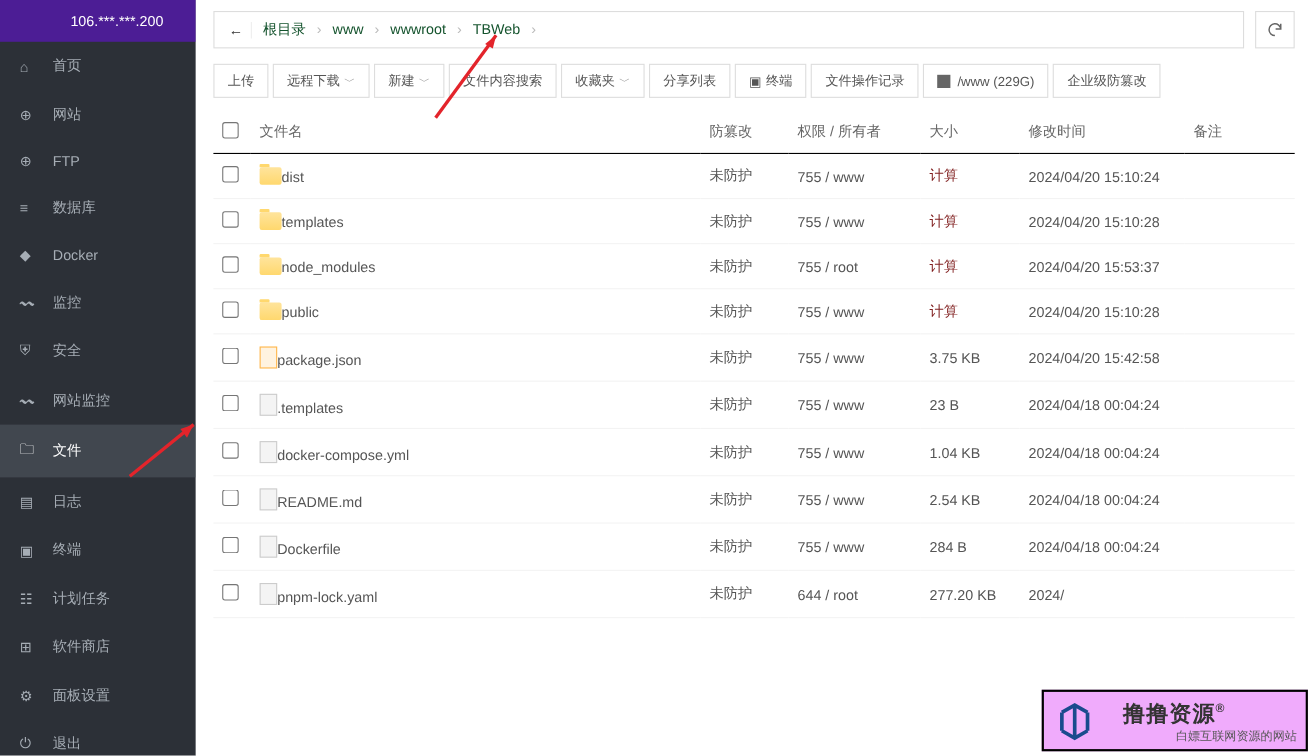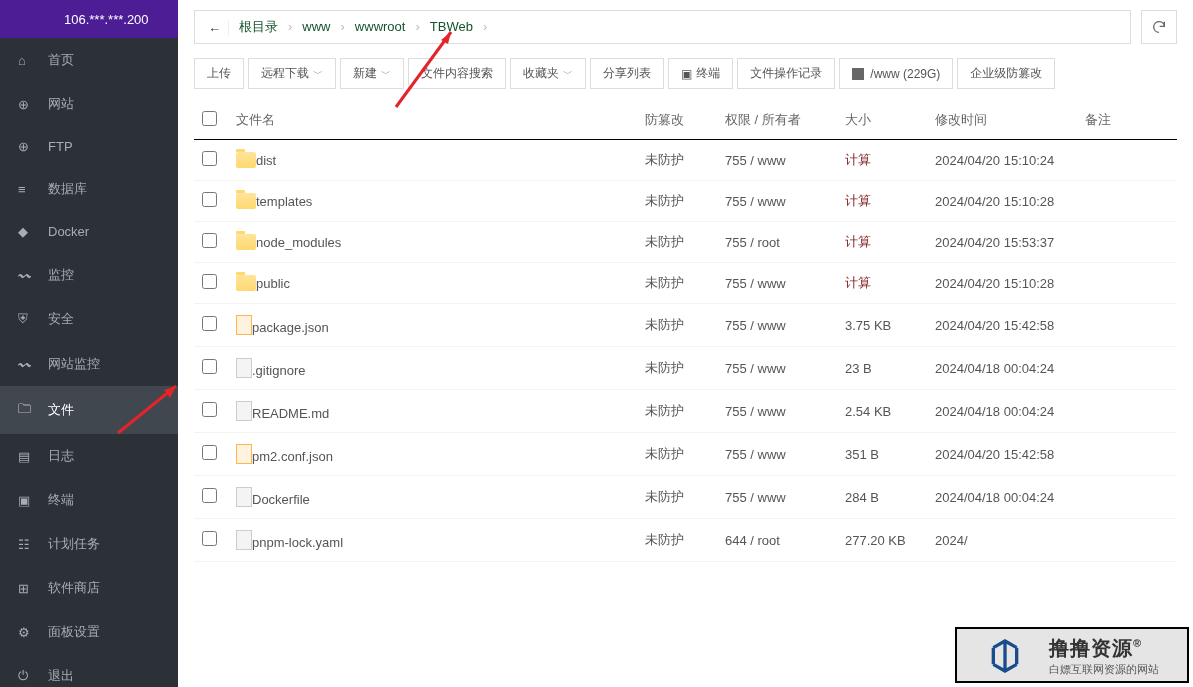--- a/index.html
+++ b/index.html
@@ -29,26 +29,26 @@
 td { padding: 11px 8px; border-bottom: 1px solid #f3f3f3; color: #555; font-size: 13px; }
 .chk { width: 34px; }
 .chk input { width: 15px; height: 15px; }
 .fname-cell { display: flex; align-items: flex-end; }
 .folder-ico { width: 20px; height: 16px; background: linear-gradient(#ffe49c,#ffd86e); border-radius: 2px; position: relative; }
 .folder-ico::before { content:""; position:absolute; top:-3px; left:0; width:9px; height:3px; background:#ffd86e; border-radius:1px 1px 0 0; }
 .file-ico { width: 16px; height: 20px; background:#f4f4f4; border:1px solid #ccc; position:relative; }
 .file-ico.orange { background:#fff3e0; border-color:#ffb74d; }
 .calc { color: #7f1d1d; cursor: pointer; }
 .arrow-red { position: absolute; z-index: 5; }
-.watermark { position: absolute; right: 4px; bottom: 4px; background: #e5e5e5; border: 2px solid #000; padding: 6px 28px 4px; display: flex; align-items: center; gap: 24px; }
+.watermark { position: absolute; right: 4px; bottom: 4px; background: #f0abfc; border: 2px solid #000; padding: 6px 8px 4px; display: flex; align-items: center; gap: 24px; }
 .wm-logo { width: 40px; height: 40px; }
 .wm-text { display: flex; flex-direction: column; }
 .wm-top { font-size: 20px; font-weight: bold; letter-spacing: 1px; }
 .wm-reg { font-size: 11px; vertical-align: super; }
-.wm-sub { font-size: 11px; color: #555; }
+.wm-sub { font-size: 11px; color: #555; margin-left: 48px; }
 .col-protect{width:80px}.col-perm{width:120px}.col-size{width:90px}.col-time{width:150px}.col-note{width:100px}
 </style>
 </head>
 <body>
 
 <div class="layout">
   <aside class="sidebar">
     <div class="sidebar-header">
       <svg class="shield" viewBox="0 0 24 24">
           <path fill="#fff" d="M12 2l8 3v6c0 5-3.4 9.7-8 11-4.6-1.3-8-6-8-11V5l8-3z"></path>
@@ -254,55 +254,55 @@
               <td>755 / www</td>
               <td>3.75 KB</td>
               <td>2024/04/20 15:42:58</td>
               <td></td>
             </tr>
             <tr>
               <td class="chk"><input type="checkbox" style=""></td>
               <td>
                 <div class="fname-cell">
                   <span class="file-ico"></span>
-                  <span>.gitignore</span>
+                  <span>.templates</span>
                 </div>
               </td>
               <td>未防护</td>
               <td>755 / www</td>
               <td>23 B</td>
               <td>2024/04/18 00:04:24</td>
               <td></td>
             </tr>
             <tr>
               <td class="chk"><input type="checkbox" style=""></td>
               <td>
                 <div class="fname-cell">
                   <span class="file-ico"></span>
+                  <span>docker-compose.yml</span>
+                </div>
+              </td>
+              <td>未防护</td>
+              <td>755 / www</td>
+              <td>1.04 KB</td>
+              <td>2024/04/18 00:04:24</td>
+              <td></td>
+            </tr>
+            <tr>
+              <td class="chk"><input type="checkbox" style=""></td>
+              <td>
+                <div class="fname-cell">
+                  <span class="file-ico"></span>
                   <span>README.md</span>
                 </div>
               </td>
               <td>未防护</td>
               <td>755 / www</td>
               <td>2.54 KB</td>
               <td>2024/04/18 00:04:24</td>
-              <td></td>
-            </tr>
-            <tr>
-              <td class="chk"><input type="checkbox" style=""></td>
-              <td>
-                <div class="fname-cell">
-                  <span class="file-ico orange"></span>
-                  <span>pm2.conf.json</span>
-                </div>
-              </td>
-              <td>未防护</td>
-              <td>755 / www</td>
-              <td>351 B</td>
-              <td>2024/04/20 15:42:58</td>
               <td></td>
             </tr>
             <tr>
               <td class="chk"><input type="checkbox" style=""></td>
               <td>
                 <div class="fname-cell">
                   <span class="file-ico"></span>
                   <span>Dockerfile</span>
                 </div>
               </td>

